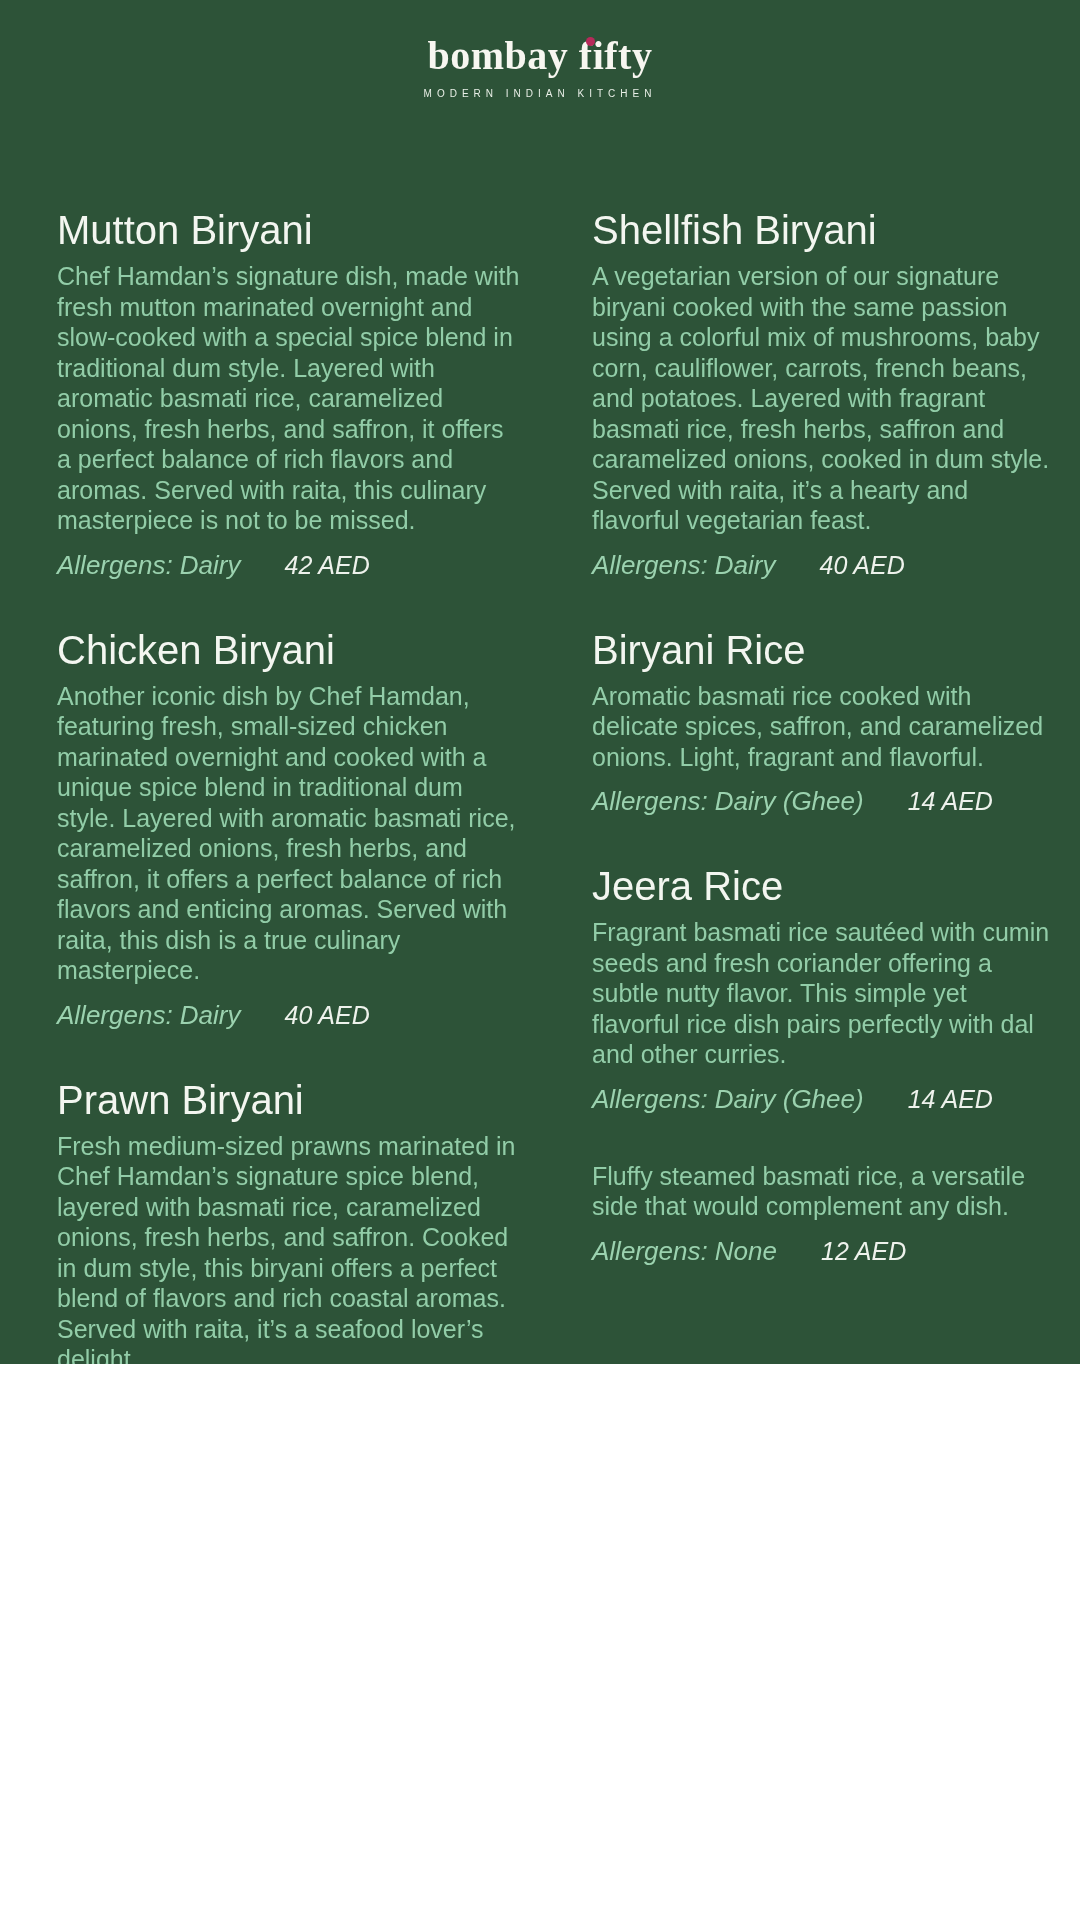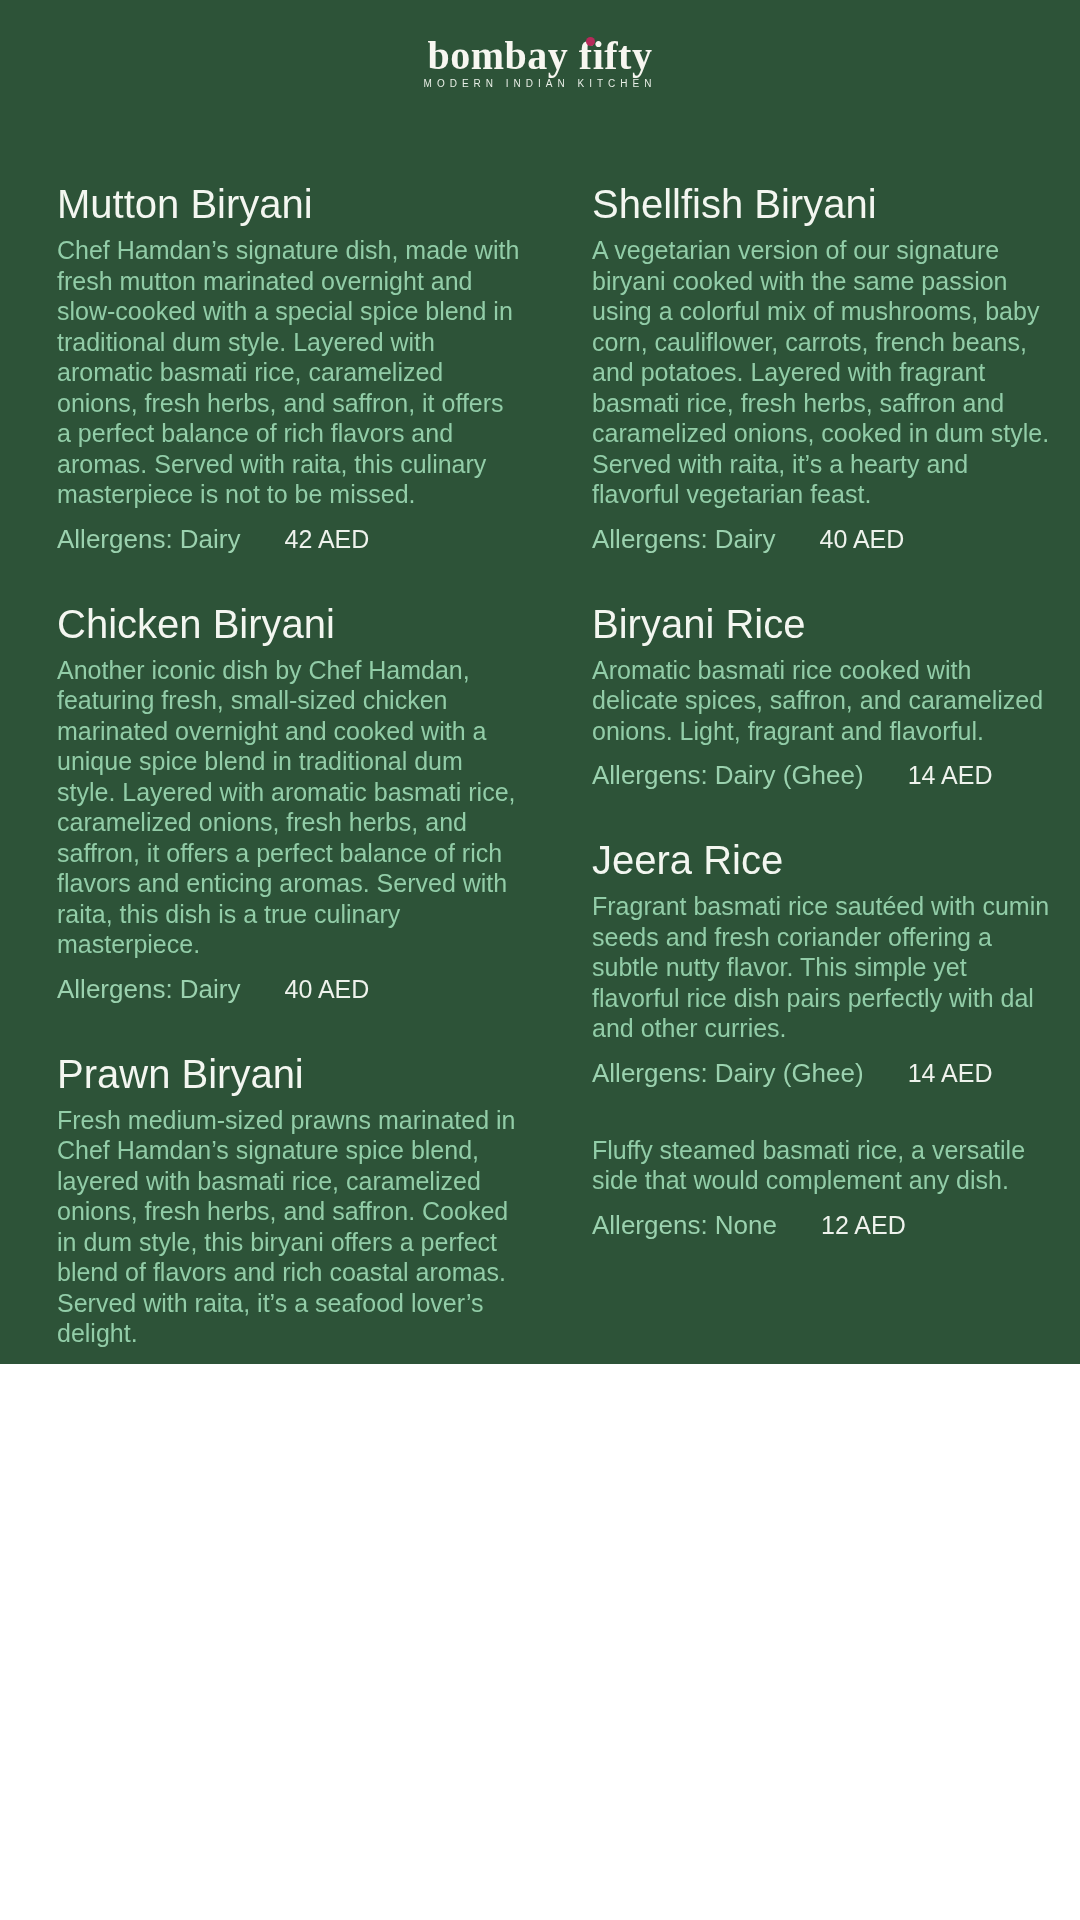--- a/index.html
+++ b/index.html
@@ -24,20 +24,21 @@
     letter-spacing:0.5px;
   }
   .logo-dot{
     position:absolute;
     top:3px; right:57px;
     width:9px; height:9px;
     border-radius:50%;
     background:#b72a5a;
   }
   .tagline{
+    margin-top:10px;
     font-size:10px;
     letter-spacing:5px;
     color:#e9efe7;
   }
   
   .hero{ margin:38px 57px 0 57px; }
   .page-title{
     margin:0 0 30px 0;
     font-family:"Liberation Serif", serif;
     font-weight:700;
@@ -64,36 +65,37 @@
     position:relative;
     z-index:2;
     margin:92px 0 0 57px;
     display:grid;
     grid-template-columns:463px 463px;
     column-gap:72px;
     align-items:start;
   }
   .item{ margin-bottom:46px; }
   .item-name{
-    margin:0 0 8px 0;
+    margin:16px 0 8px 0;
     font-weight:400;
     font-size:40px;
     line-height:1.15;
     color:#f3f6f0;
   }
   .item-desc{
     margin:0 0 14px 0;
     font-size:25px;
     line-height:1.22;
     color:#92cda8;
   }
   .meta{
     display:flex;
     align-items:baseline;
     gap:44px;
+    font-style:italic;
   }
   .allergens{
     font-size:26px;
     color:#9bd2af;
   }
   .price{
     font-size:25px;
     color:#eef2ec;
   }
   

